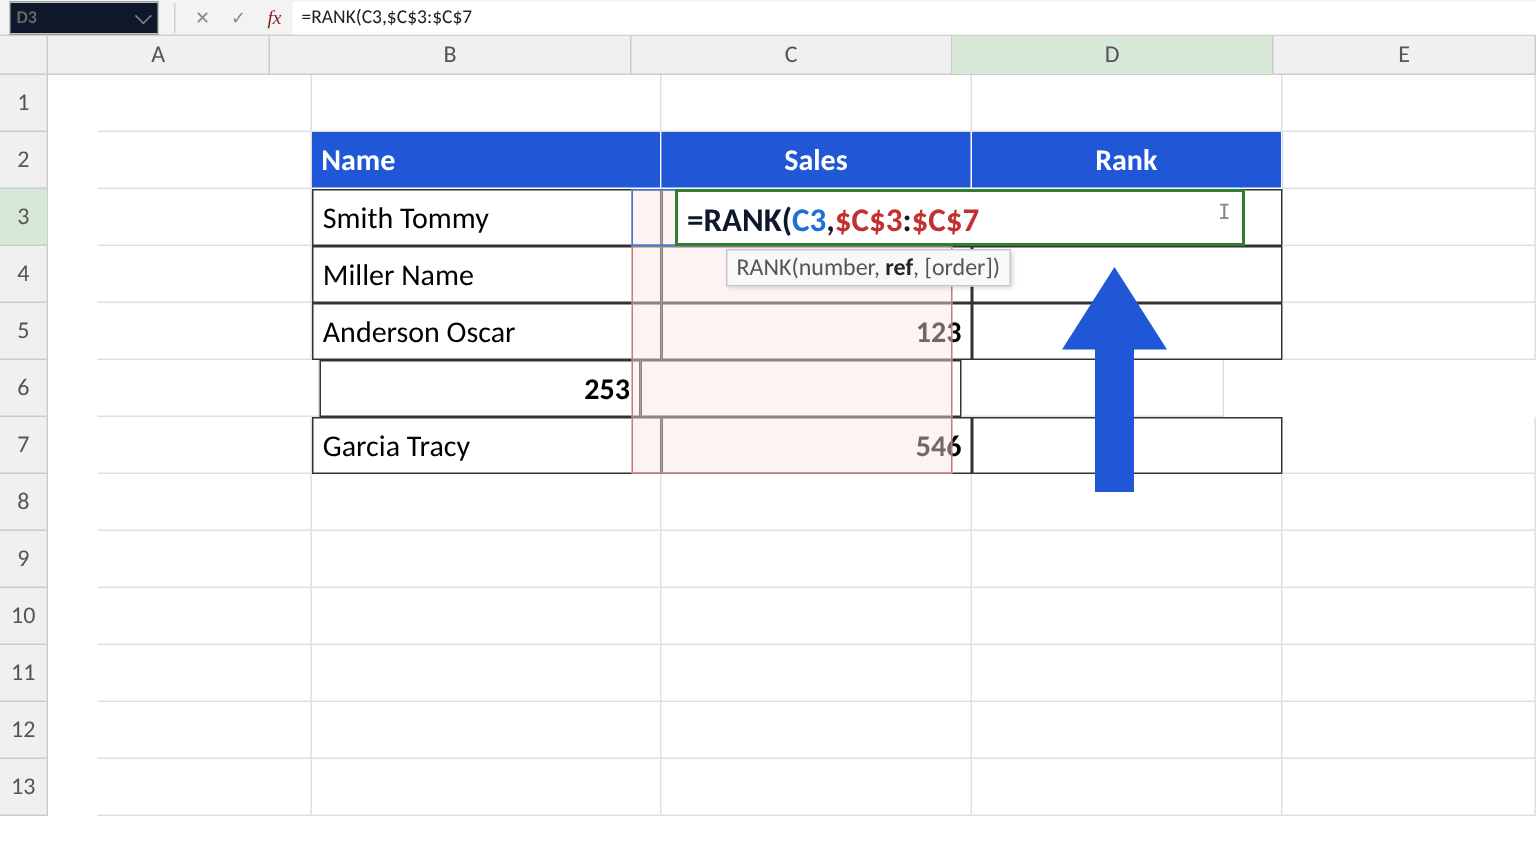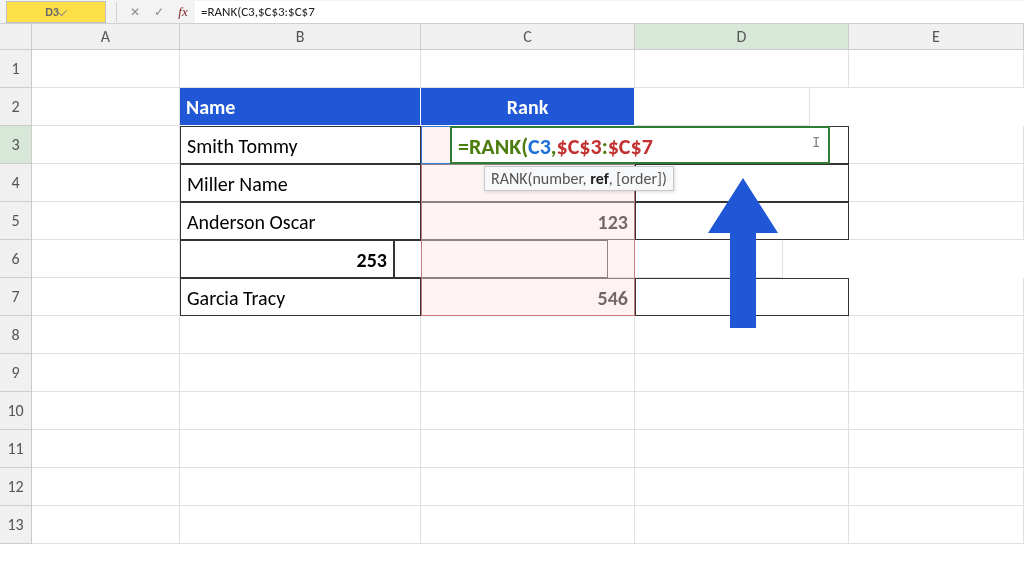--- a/index.html
+++ b/index.html
@@ -16,25 +16,25 @@
       display: flex;
       align-items: center;
       height: 24px;
       border-bottom: 1px solid #d0d0d0;
       background: #f3f3f3;
       font-size: 12px;
     }
     .name-box {
       width: 100px;
       height: 22px;
-      background: #fde047;
+      background: #0f172a;
       border: 1px solid #c0c0c0;
       display: flex;
       align-items: center;
-      justify-content: center;
+      justify-content: space-between;
       padding: 0 4px;
       margin: 1px 4px 1px 6px;
       color: #666;
       font-weight: bold;
     }
     .name-box .dd {
       width: 8px; height: 8px;
       border-left: 1px solid #888;
       border-bottom: 1px solid #888;
       transform: rotate(-45deg) translateY(-2px);
@@ -98,20 +98,21 @@
       text-align: center;
       font-size: 16px;
       color: #555;
       line-height: 38px;
     }
     .row-h.active { background: #d8e8d8; }
     .cells {
       position: absolute;
       left: 32px; top: 26px; right: 0; bottom: 0;
       background: #fff;
+      padding-left: 33px;
     }
     .row {
       display: flex;
       height: 38px;
     }
     .cell {
       border-right: 1px solid #e0e0e0;
       border-bottom: 1px solid #e0e0e0;
       padding: 0 6px;
       font-size: 20px;
@@ -158,21 +159,21 @@
       position: absolute;
       border: 2px solid #2e7d32;
       background: #fff;
       font-size: 22px;
       font-weight: bold;
       padding: 2px 6px;
       line-height: 34px;
       white-space: nowrap;
       overflow: visible;
     }
-    .edit-cell .blk { color: #4d7c0f; }
+    .edit-cell .blk { color: #0f172a; }
     .edit-cell .blu { color: #1f6fd8; }
     .edit-cell .red { color: #c23030; }
     
     .func-tip {
       position: absolute;
       background: #f7f8fa;
       border: 1px solid #c8c8c8;
       font-size: 16px;
       color: #555;
       padding: 2px 6px;
@@ -242,20 +243,21 @@
       <div class="cell cA"></div>
       <div class="cell cB"></div>
       <div class="cell cC"></div>
       <div class="cell cD"></div>
       <div class="cell cE"></div>
     </div>
 
     <div class="row">
       <div class="cell cA"></div>
       <div class="cell cB hdr">Name</div>
+      <div class="cell cC hdr center">Sales</div>
       <div class="cell cD hdr center">Rank</div>
       <div class="cell cE"></div>
     </div>
 
     <div class="row">
       <div class="cell cA"></div>
       <div class="cell cB tcell">Smith Tommy</div>
       <div class="cell cC tcell center"></div>
       <div class="cell cD tcell"></div>
       <div class="cell cE"></div>

